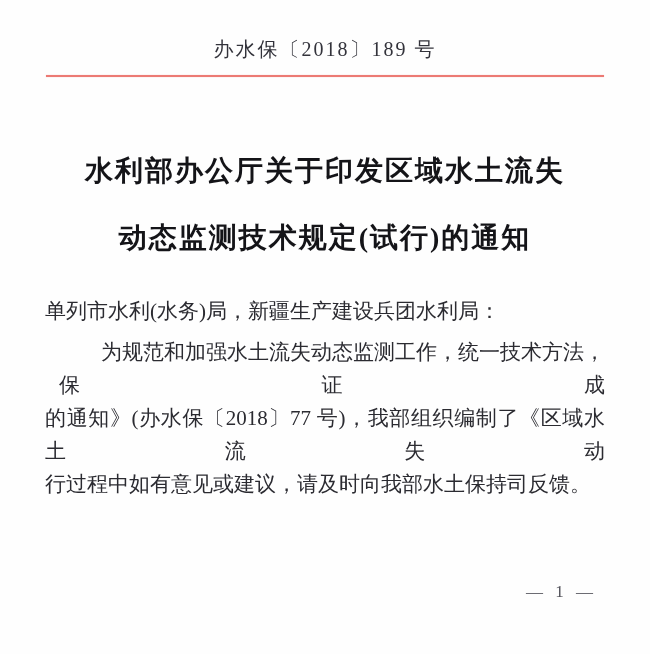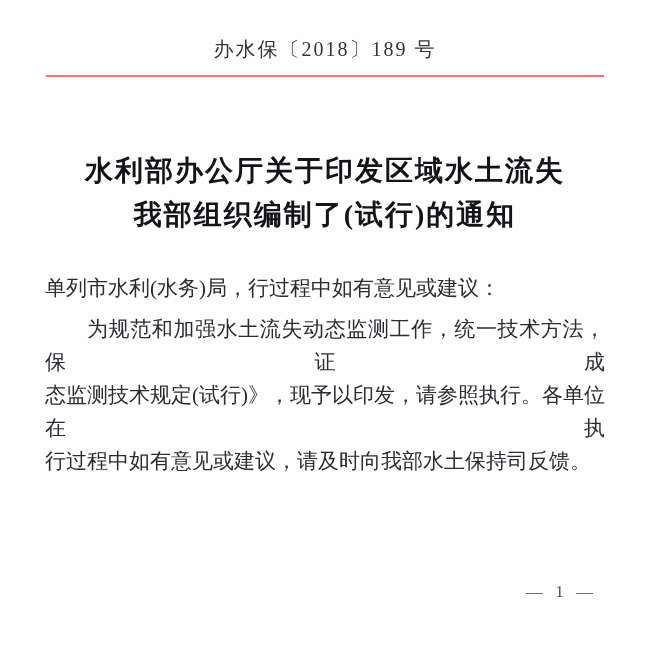--- a/index.html
+++ b/index.html
@@ -36,35 +36,35 @@
   
   .title {
     margin-top: 72px;
     text-align: center;
     font-size: 28px;
     font-weight: 700;
     line-height: 44px;
     color: #141418;
     letter-spacing: 2px;
   }
-  .title .title-line { display: block; }
+  .title .title-line { display: block; margin-top: 23px; }
   
   .body {
     margin: 35px 45px 0 45px;
     width: 560px;
     font-size: 21px;
     line-height: 33px;
     color: #2b2b31;
   }
   .body p { margin: 0; }
   .body .justify-full {
     text-align: justify;
     text-align-last: justify;
   }
-  .body .para-start { margin-top: 8px; }
+  .body .para-start { margin-top: 8px; margin-left: 14px; }
   .body .indent { text-indent: 2em; }
   
   .page-number {
     position: absolute;
     top: 582px;
     right: 53px;
     font-size: 17px;
     color: #53535b;
     letter-spacing: 4px;
   }
@@ -73,26 +73,26 @@
 <body>
 
 <div class="page">
 
   <div class="doc-number">办水保〔2018〕189 号</div>
 
   <div class="red-line"></div>
 
   <h1 class="title">
     <span class="title-line">水利部办公厅关于印发区域水土流失</span>
-    <span class="title-line">我部组织编制了(试行)的通知</span>
+    <span class="title-line">动态监测技术规定(试行)的通知</span>
   </h1>
 
   <div class="body">
-    <p>单列市水利(水务)局，行过程中如有意见或建议：</p>
+    <p>单列市水利(水务)局，新疆生产建设兵团水利局：</p>
     <p class="justify-full para-start indent">为规范和加强水土流失动态监测工作，统一技术方法，保证成</p>
-    <p class="justify-full">态监测技术规定(试行)》，现予以印发，请参照执行。各单位在执</p>
+    <p class="justify-full">的通知》(办水保〔2018〕77 号)，我部组织编制了《区域水土流失动</p>
     <p>行过程中如有意见或建议，请及时向我部水土保持司反馈。</p>
 
   </div>
 
   <div class="page-number">— 1 —</div>
 
 </div>
 
 </body></html>

